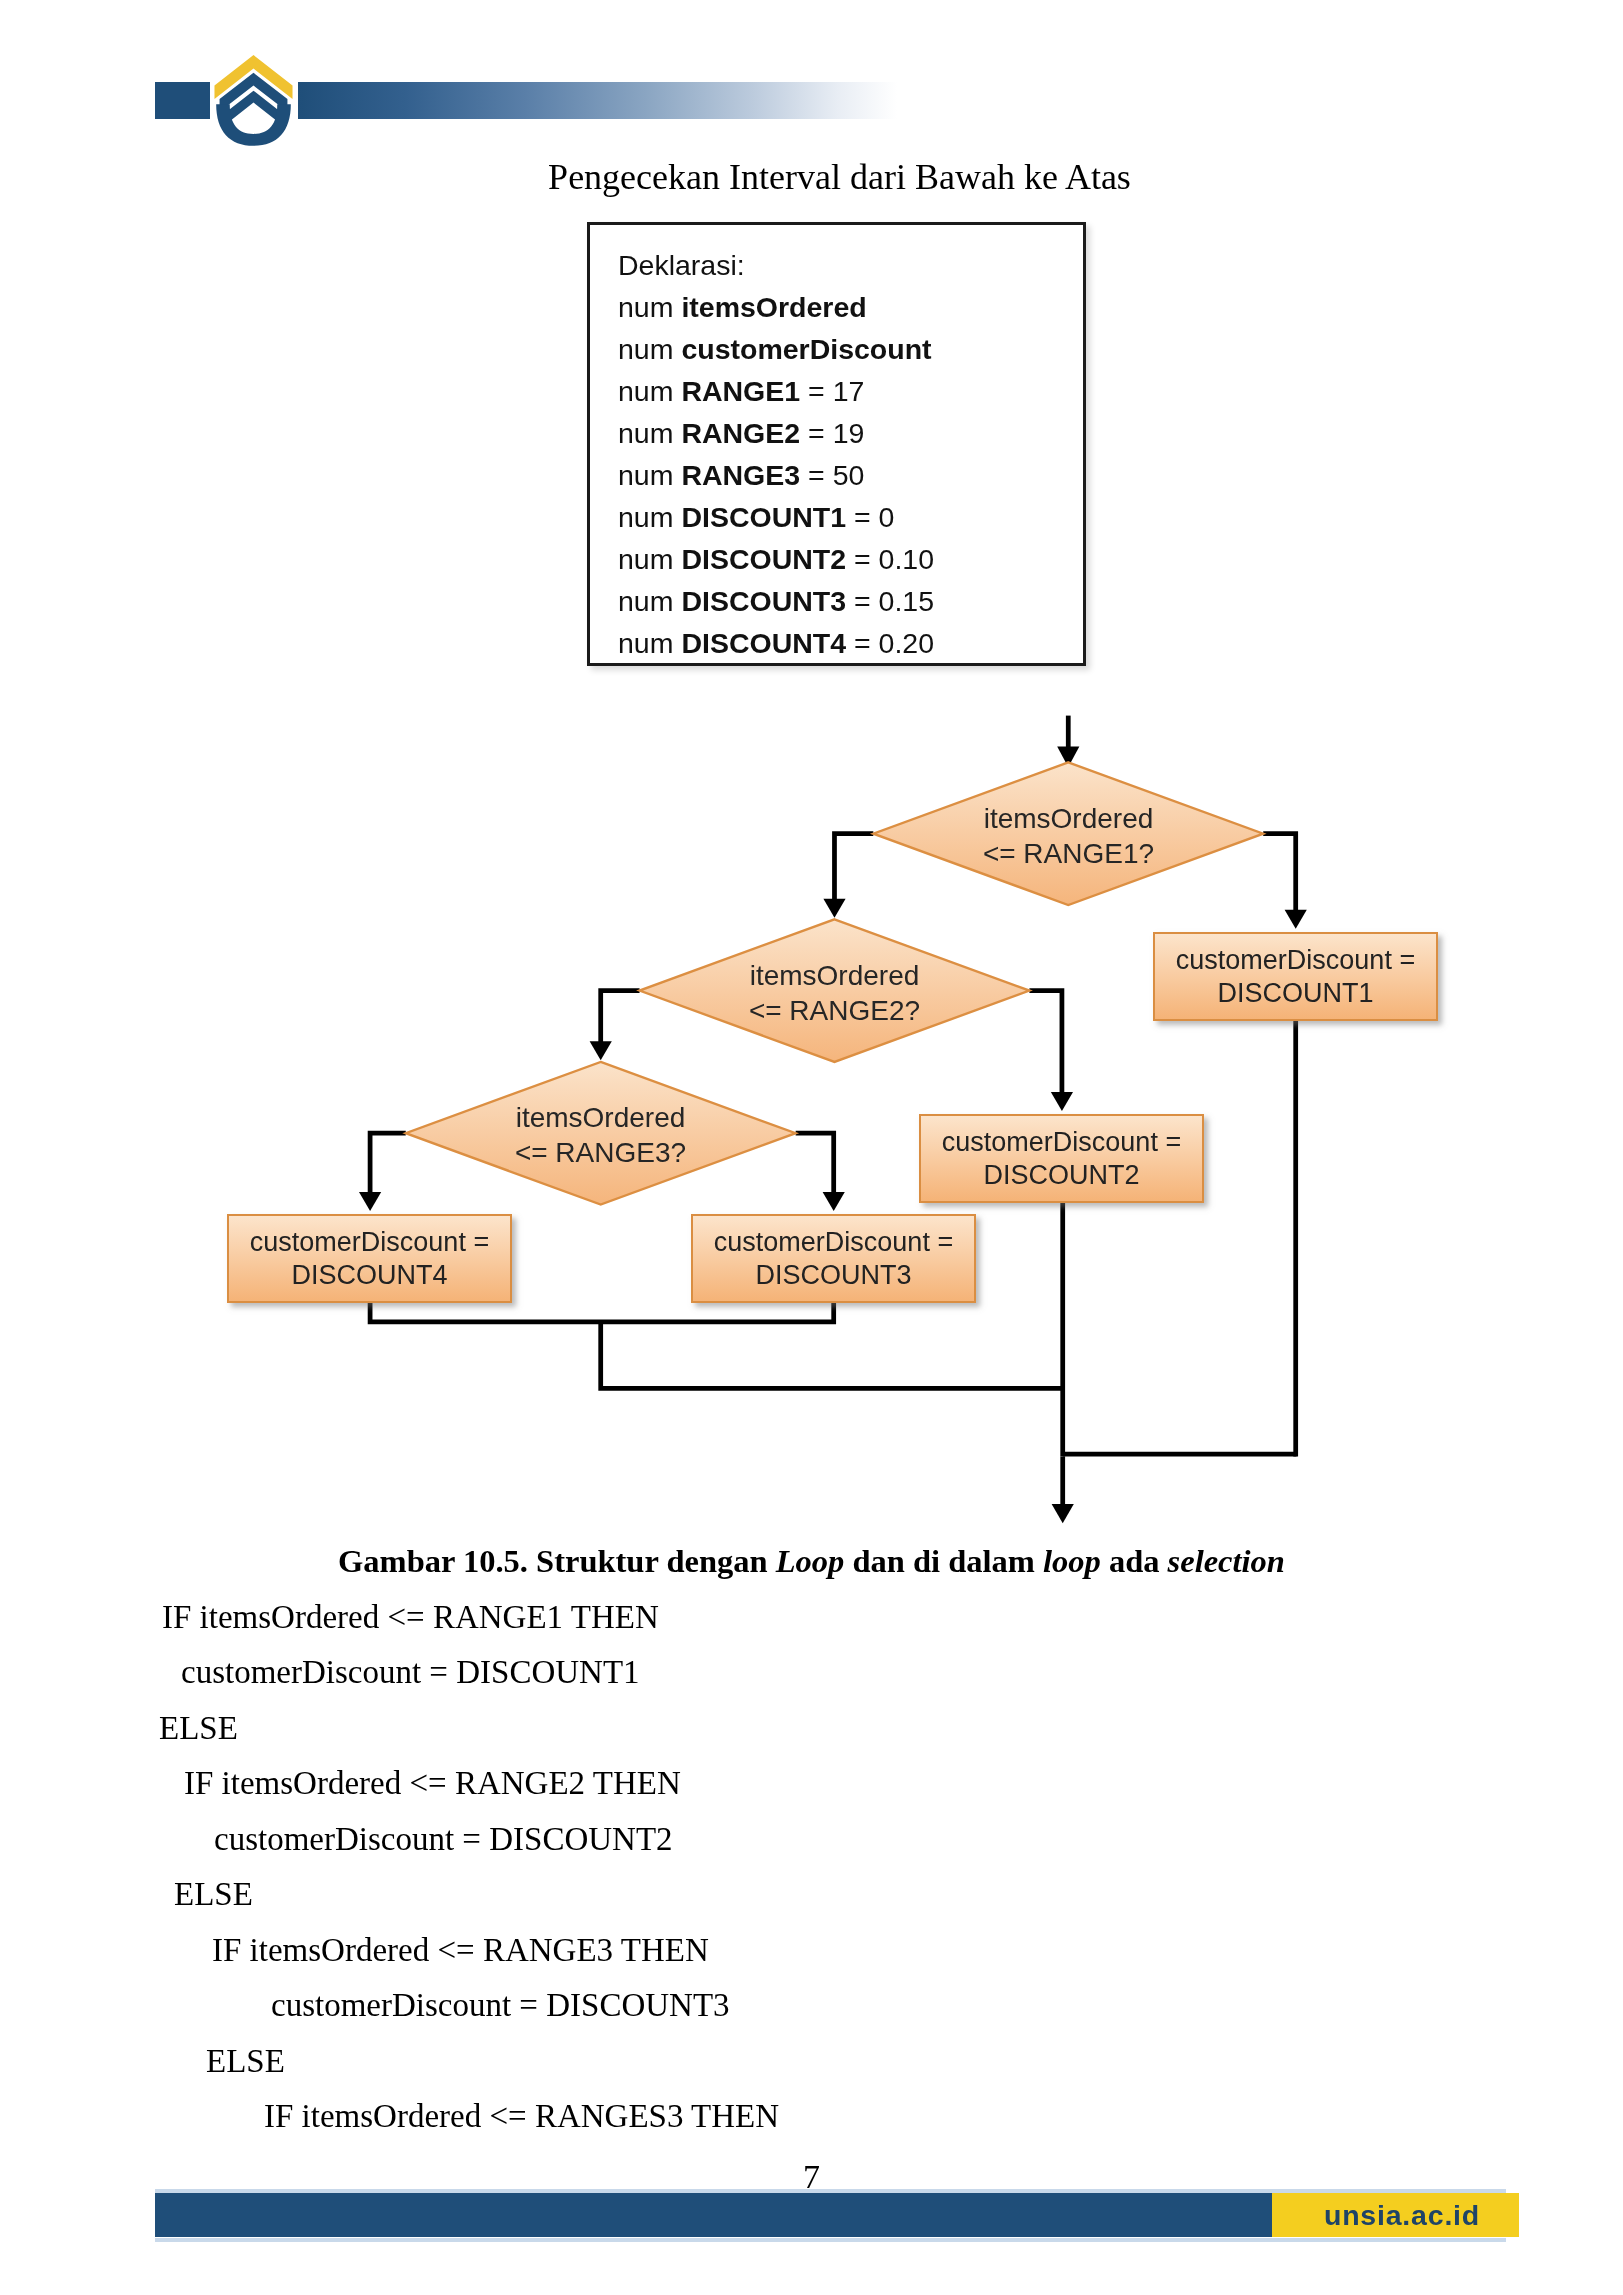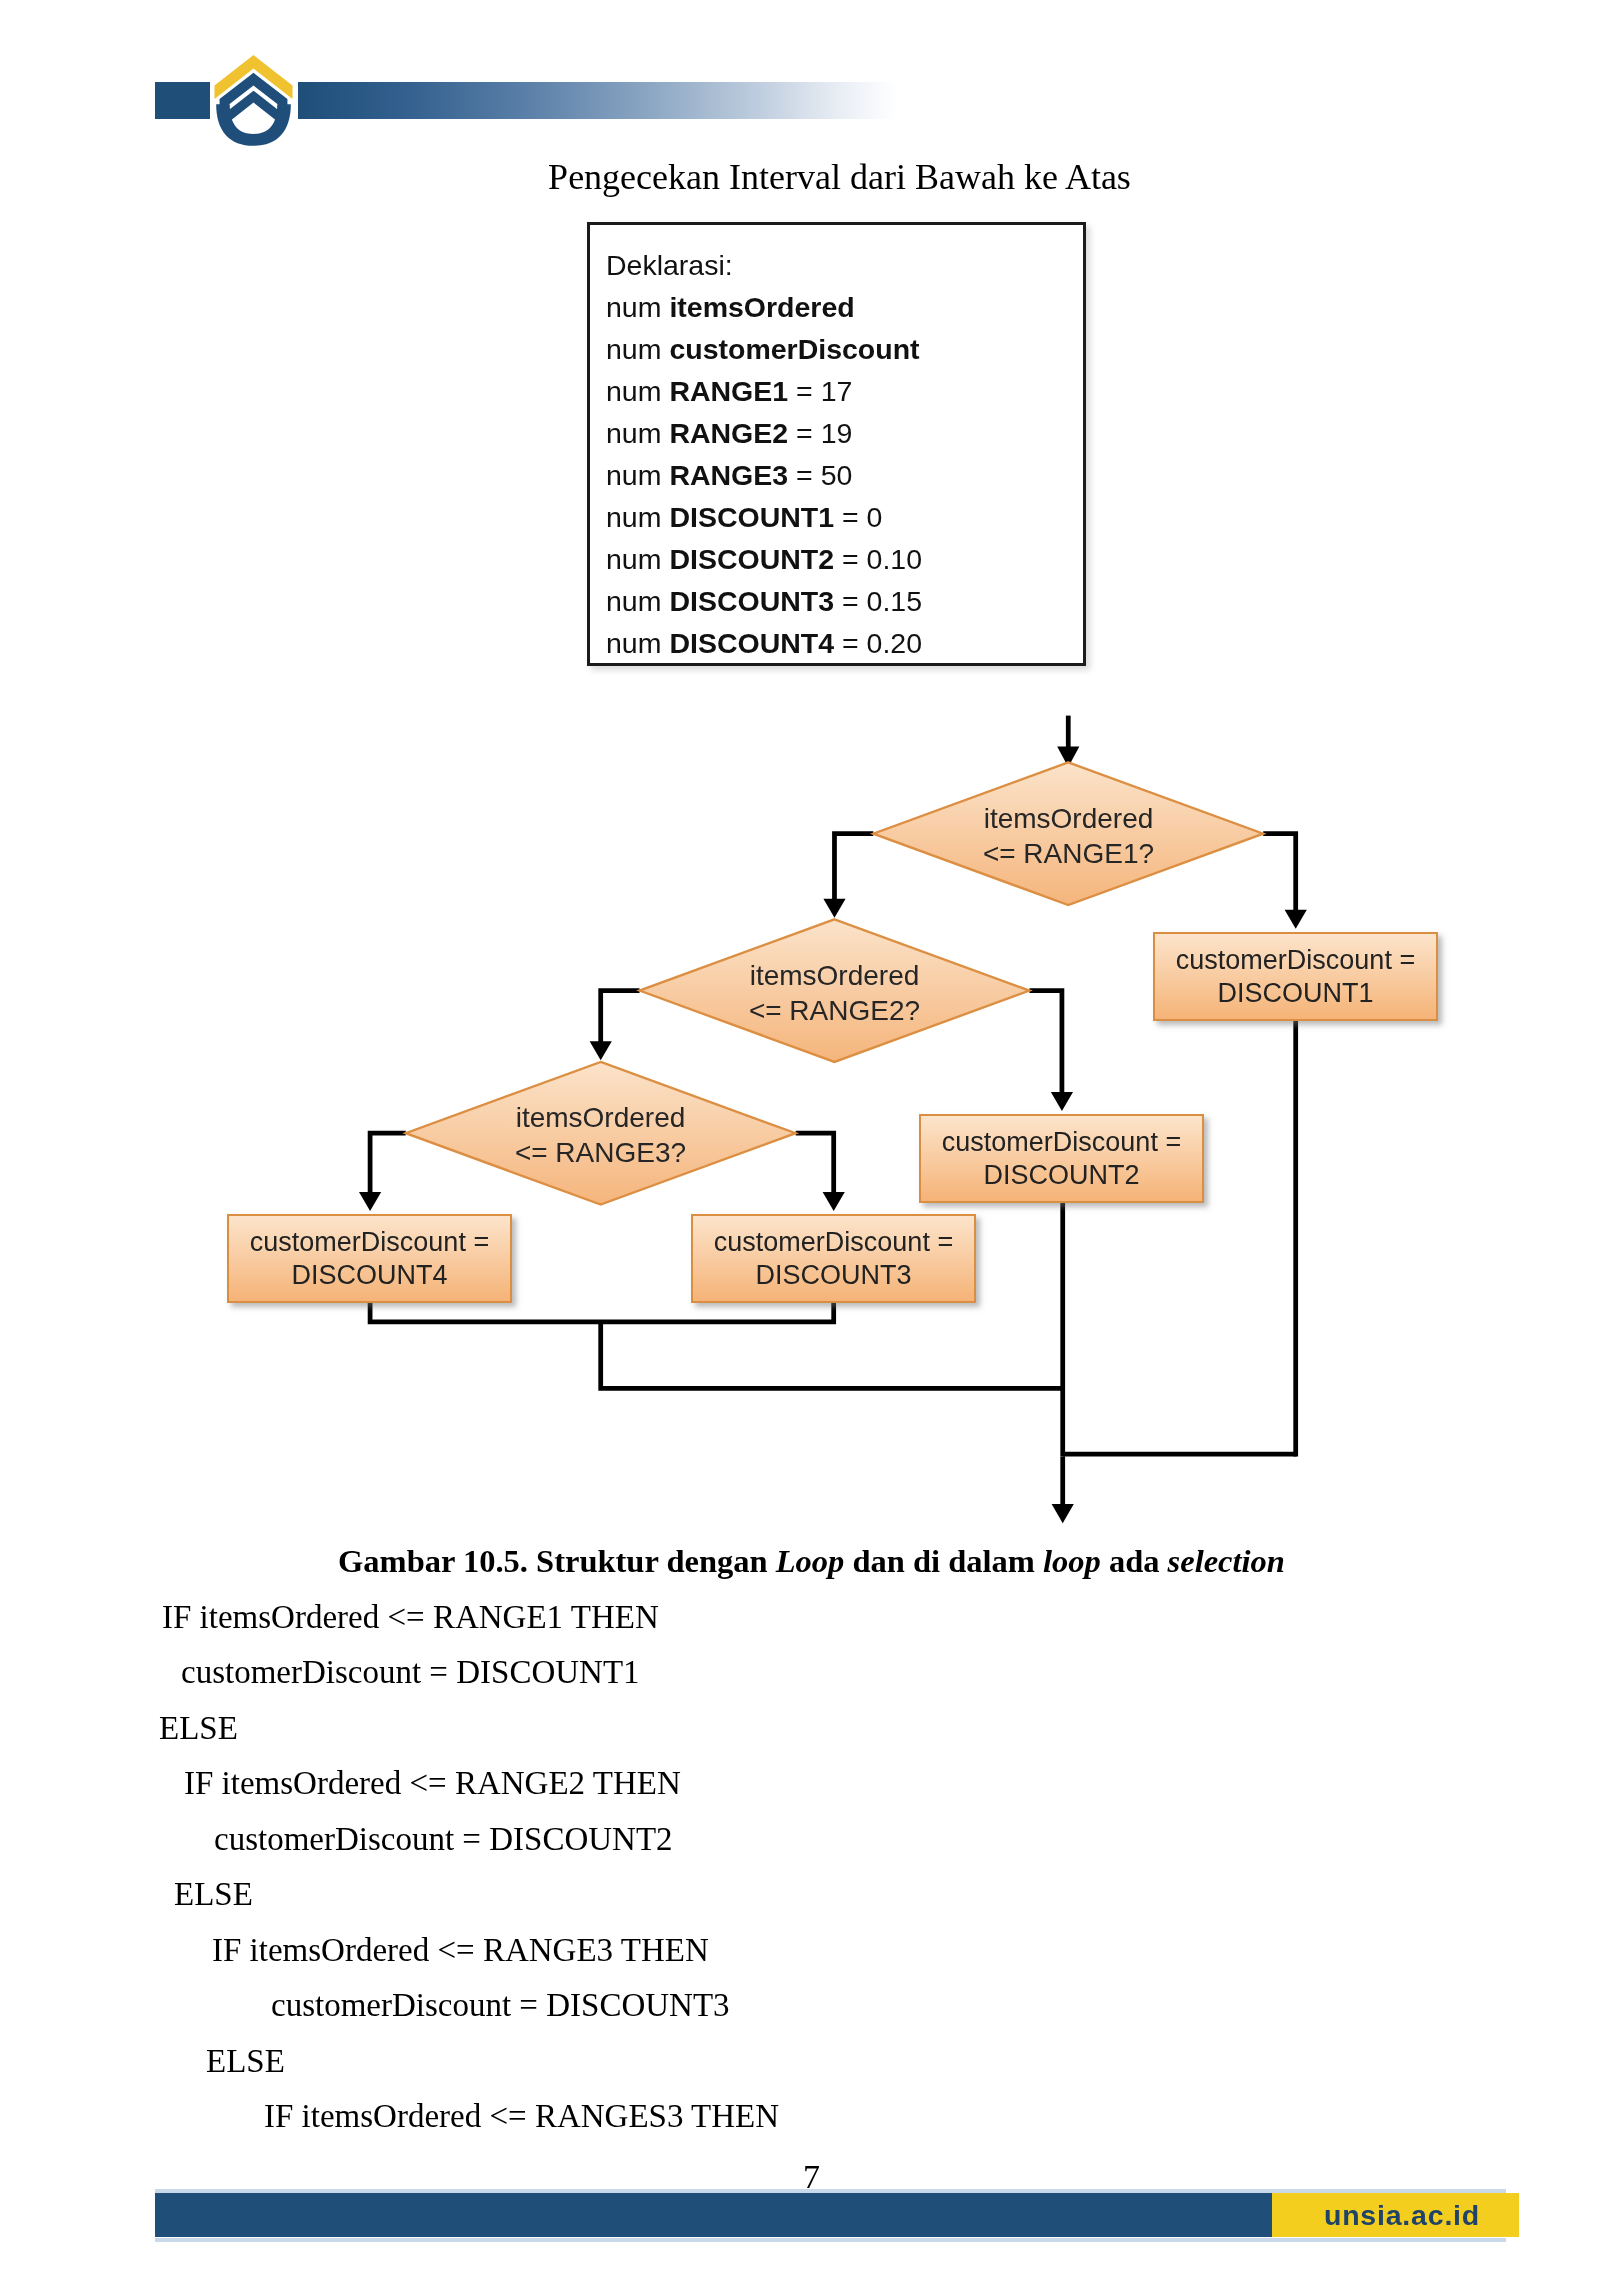--- a/index.html
+++ b/index.html
@@ -11,21 +11,21 @@
   .hdr-block{position:absolute;left:155px;top:82px;width:55px;height:37px;background:#1F4E79;}
   .hdr-grad{position:absolute;left:298px;top:82px;width:599px;height:37px;
     background:linear-gradient(90deg,#1F4E79 0%,#33608e 18%,#5a7fa8 38%,#8aa5c2 58%,#bccbdd 76%,#e8edf4 90%,#ffffff 100%);}
   .logo{position:absolute;left:209px;top:55px;width:89px;height:95px;}
   
   .title{position:absolute;left:0;top:155px;width:1623px;text-align:center;
     font-family:"Liberation Serif","DejaVu Serif",serif;font-size:36px;line-height:44px;color:#000;padding-left:28px;}
   
   .decl{position:absolute;left:587px;top:222px;width:499px;height:444px;background:#fff;
     border:3.2px solid #1b1b1b;box-sizing:border-box;box-shadow:4px 4px 6.3px rgba(0,0,0,0.15);
-    padding:19px 0 0 16px;}
+    padding:19px 0 0 28px;}
   .decl-line{height:42px;line-height:42px;font-size:28.5px;white-space:pre;color:#111;}
   .decl-line b{font-weight:bold;}
   
   .fc-svg{position:absolute;left:0;top:0;width:1623px;height:2295px;pointer-events:none;}
   .dlabel{position:absolute;width:317px;text-align:center;font-size:28px;line-height:35px;color:#262626;}
   .pbox{position:absolute;width:285px;height:89px;box-sizing:border-box;
     background:linear-gradient(180deg,#FCE4CB 0%,#F5B377 100%);
     border:2.4px solid #DA8E42;box-shadow:4px 4px 5.5px rgba(120,120,120,0.5);
     display:flex;flex-direction:column;align-items:center;justify-content:center;
     font-size:27px;line-height:33px;color:#222;text-align:center;}

